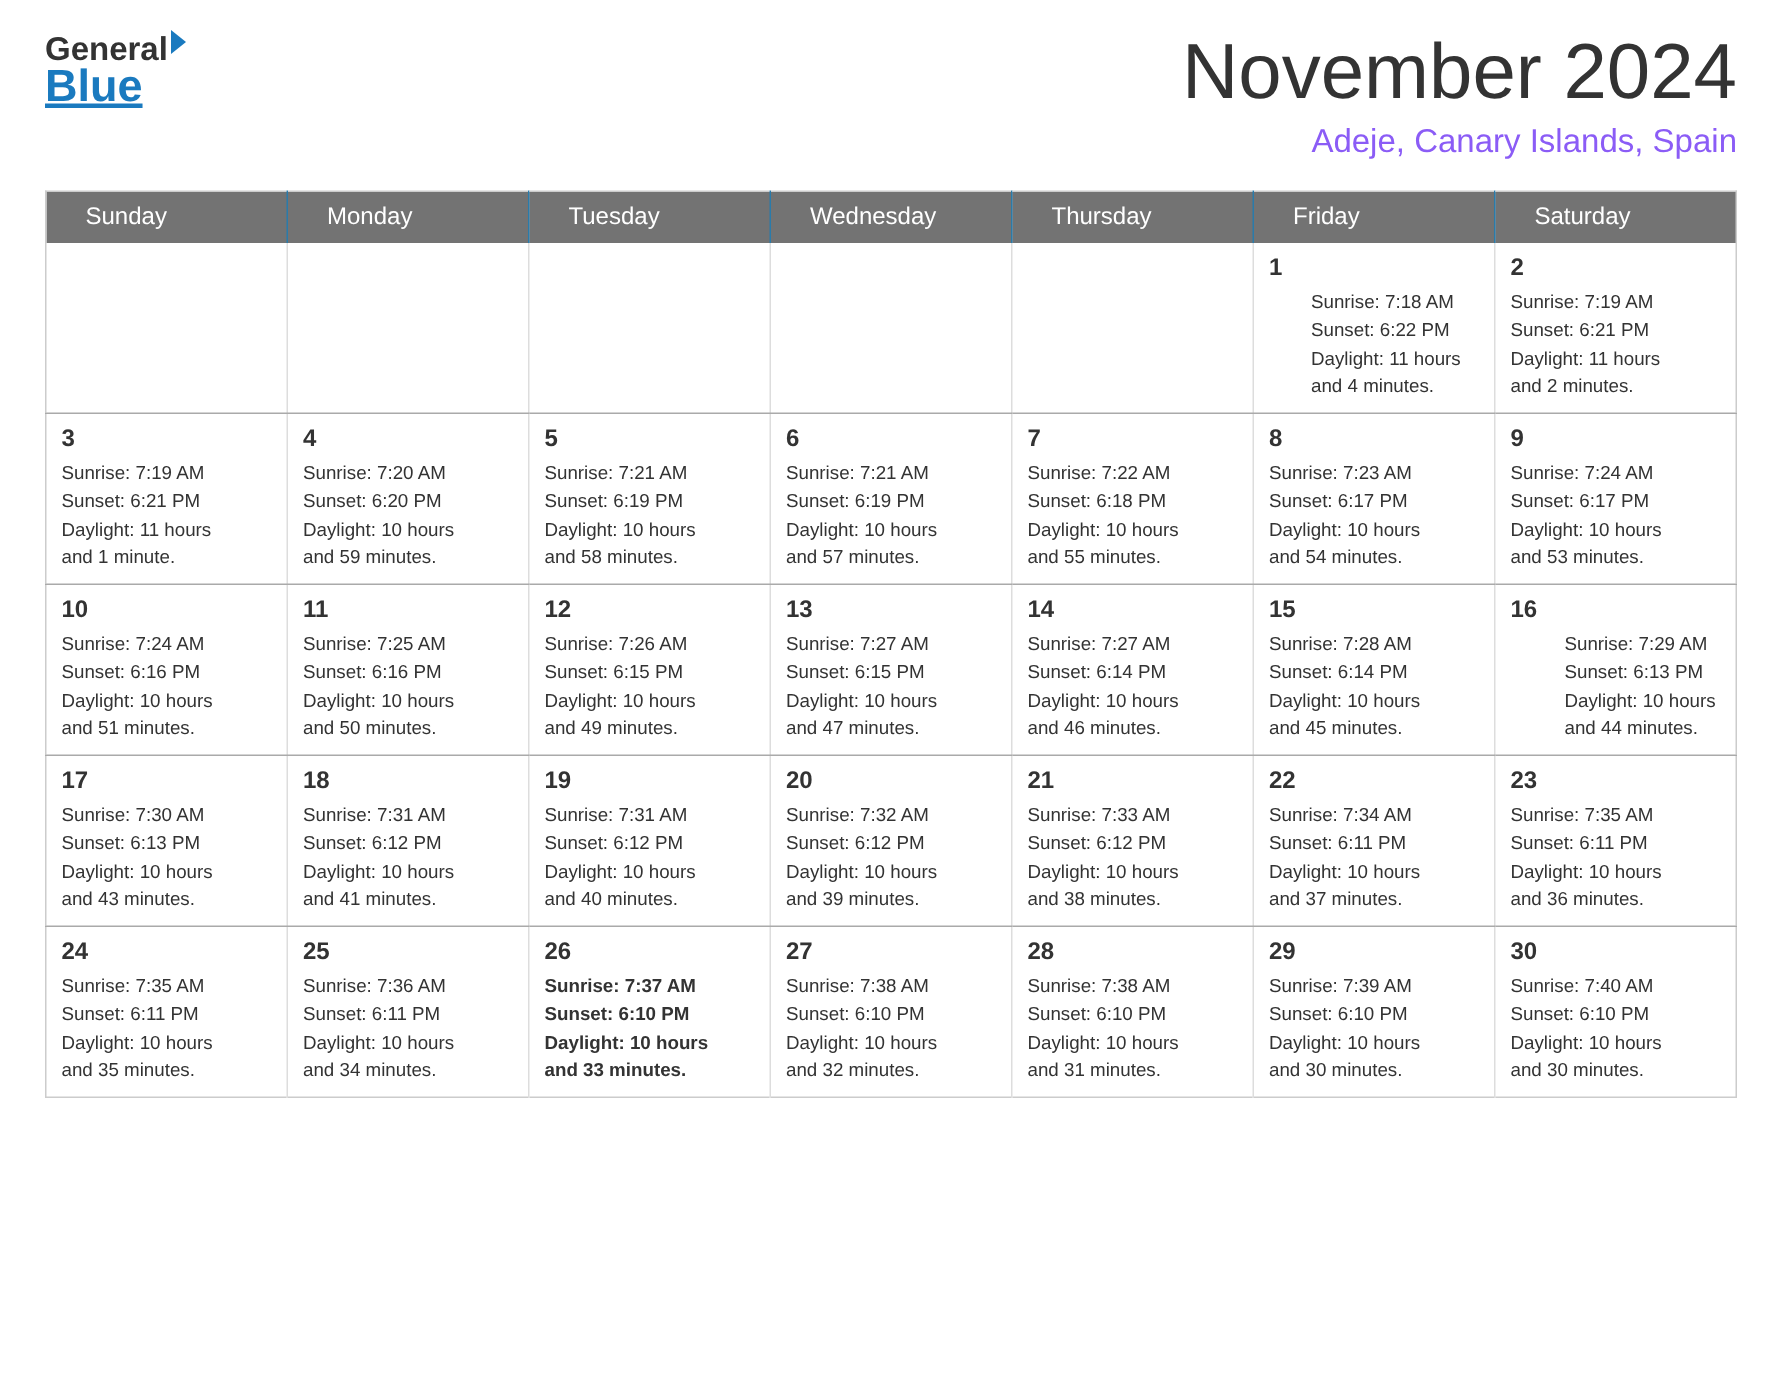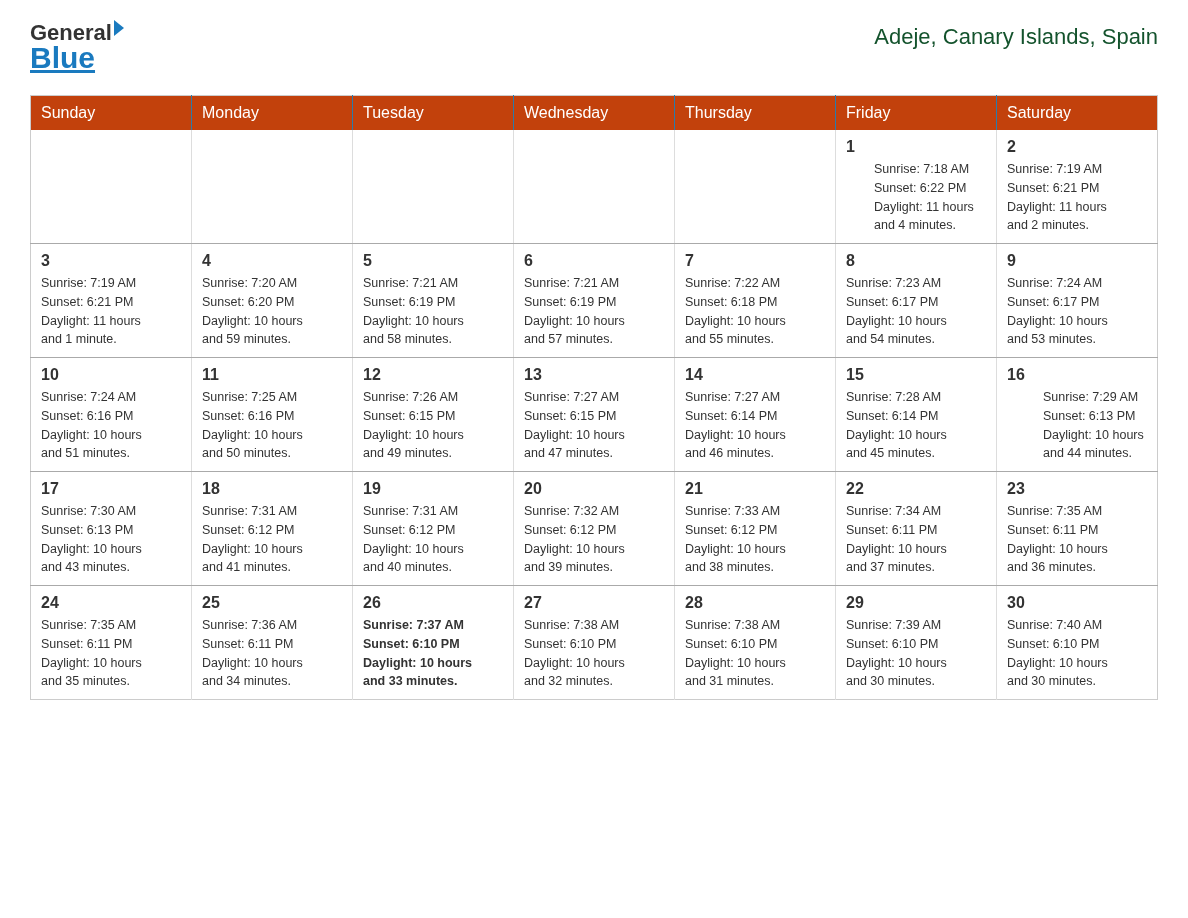--- a/index.html
+++ b/index.html
@@ -42,33 +42,33 @@
       text-align: right;
     }
     .month-title {
       font-size: 52px;
       font-weight: 300;
       color: #333;
       line-height: 1.1;
     }
     .location-title {
       font-size: 22px;
-      color: #14532d;
+      color: #8b5cf6;
       margin-top: 4px;
     }
     .calendar-table {
       width: 100%;
       border-collapse: collapse;
       border: 1px solid #ccc;
     }
     .calendar-table th {
-      background-color: #c2410c;
+      background-color: #737373;
       color: #fff;
       text-align: left;
-      padding: 8px 10px;
+      padding: 8px 26px;
       font-size: 16px;
       font-weight: normal;
       border-right: 1px solid #2a7baa;
     }
     .calendar-table th:last-child {
       border-right: none;
     }
     .calendar-table td {
       vertical-align: top;
       padding: 8px 10px;
@@ -121,20 +121,21 @@
   <div class="logo-wrapper">
     <div class="logo-line1">
       <span class="logo-text">General</span>
       <span class="logo-arrow"></span>
     </div>
     <div class="logo-line2">
       <span class="logo-bottom-text">Blue</span>
     </div>
   </div>
   <div class="title-section">
+    <div class="month-title">November 2024</div>
     <div class="location-title">Adeje, Canary Islands, Spain</div>
   </div>
 </div>
 
 <table class="calendar-table">
   <thead>
     <tr>
     <th>Sunday</th>
         <th>Monday</th>
         <th>Tuesday</th>

